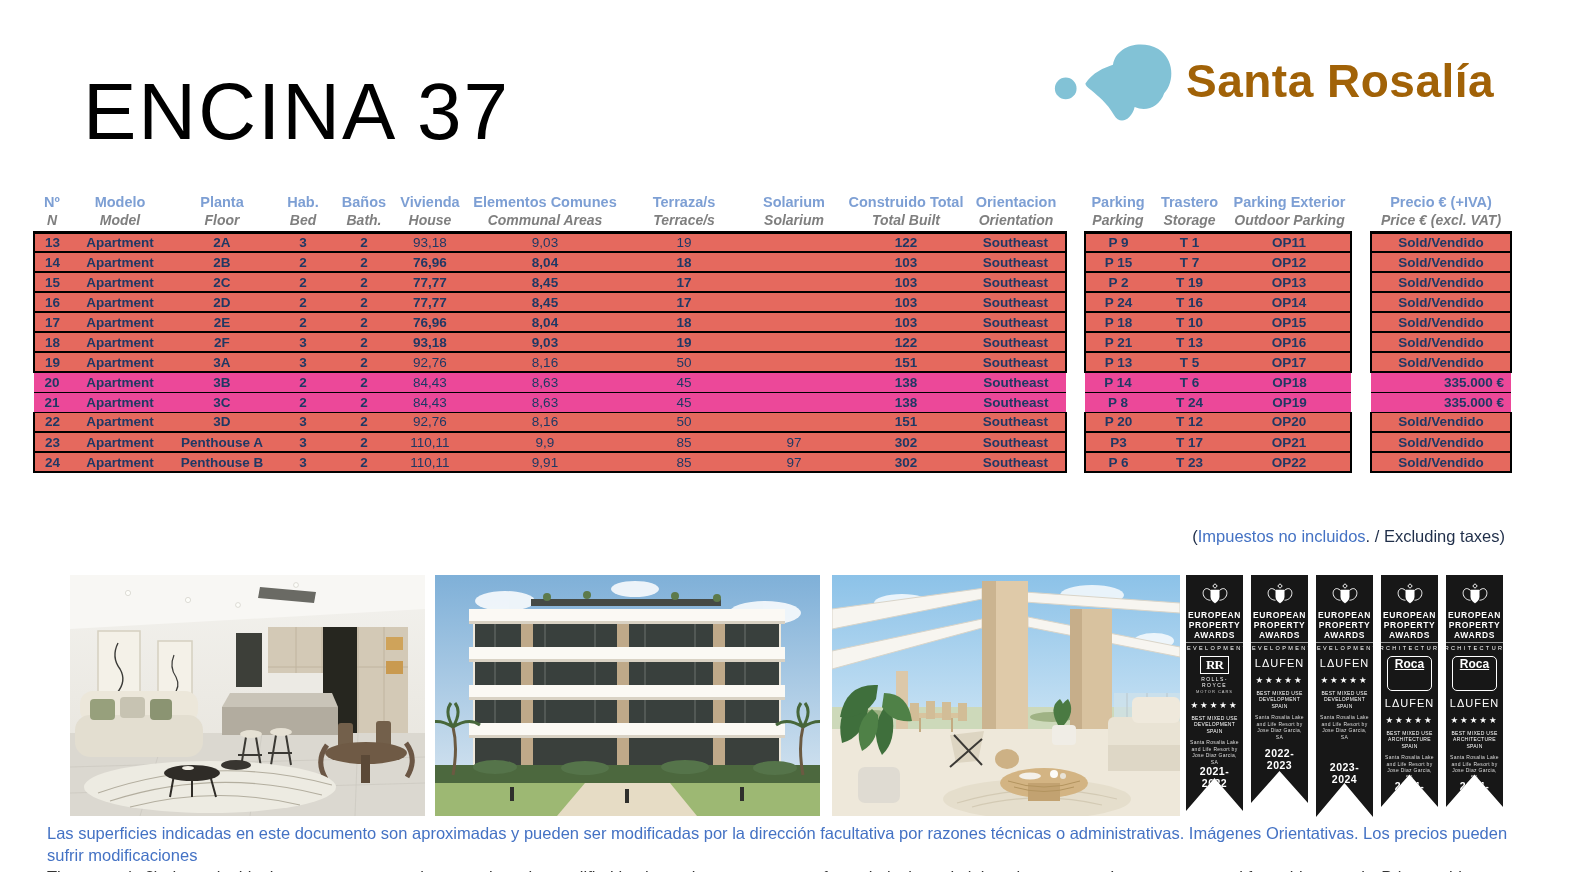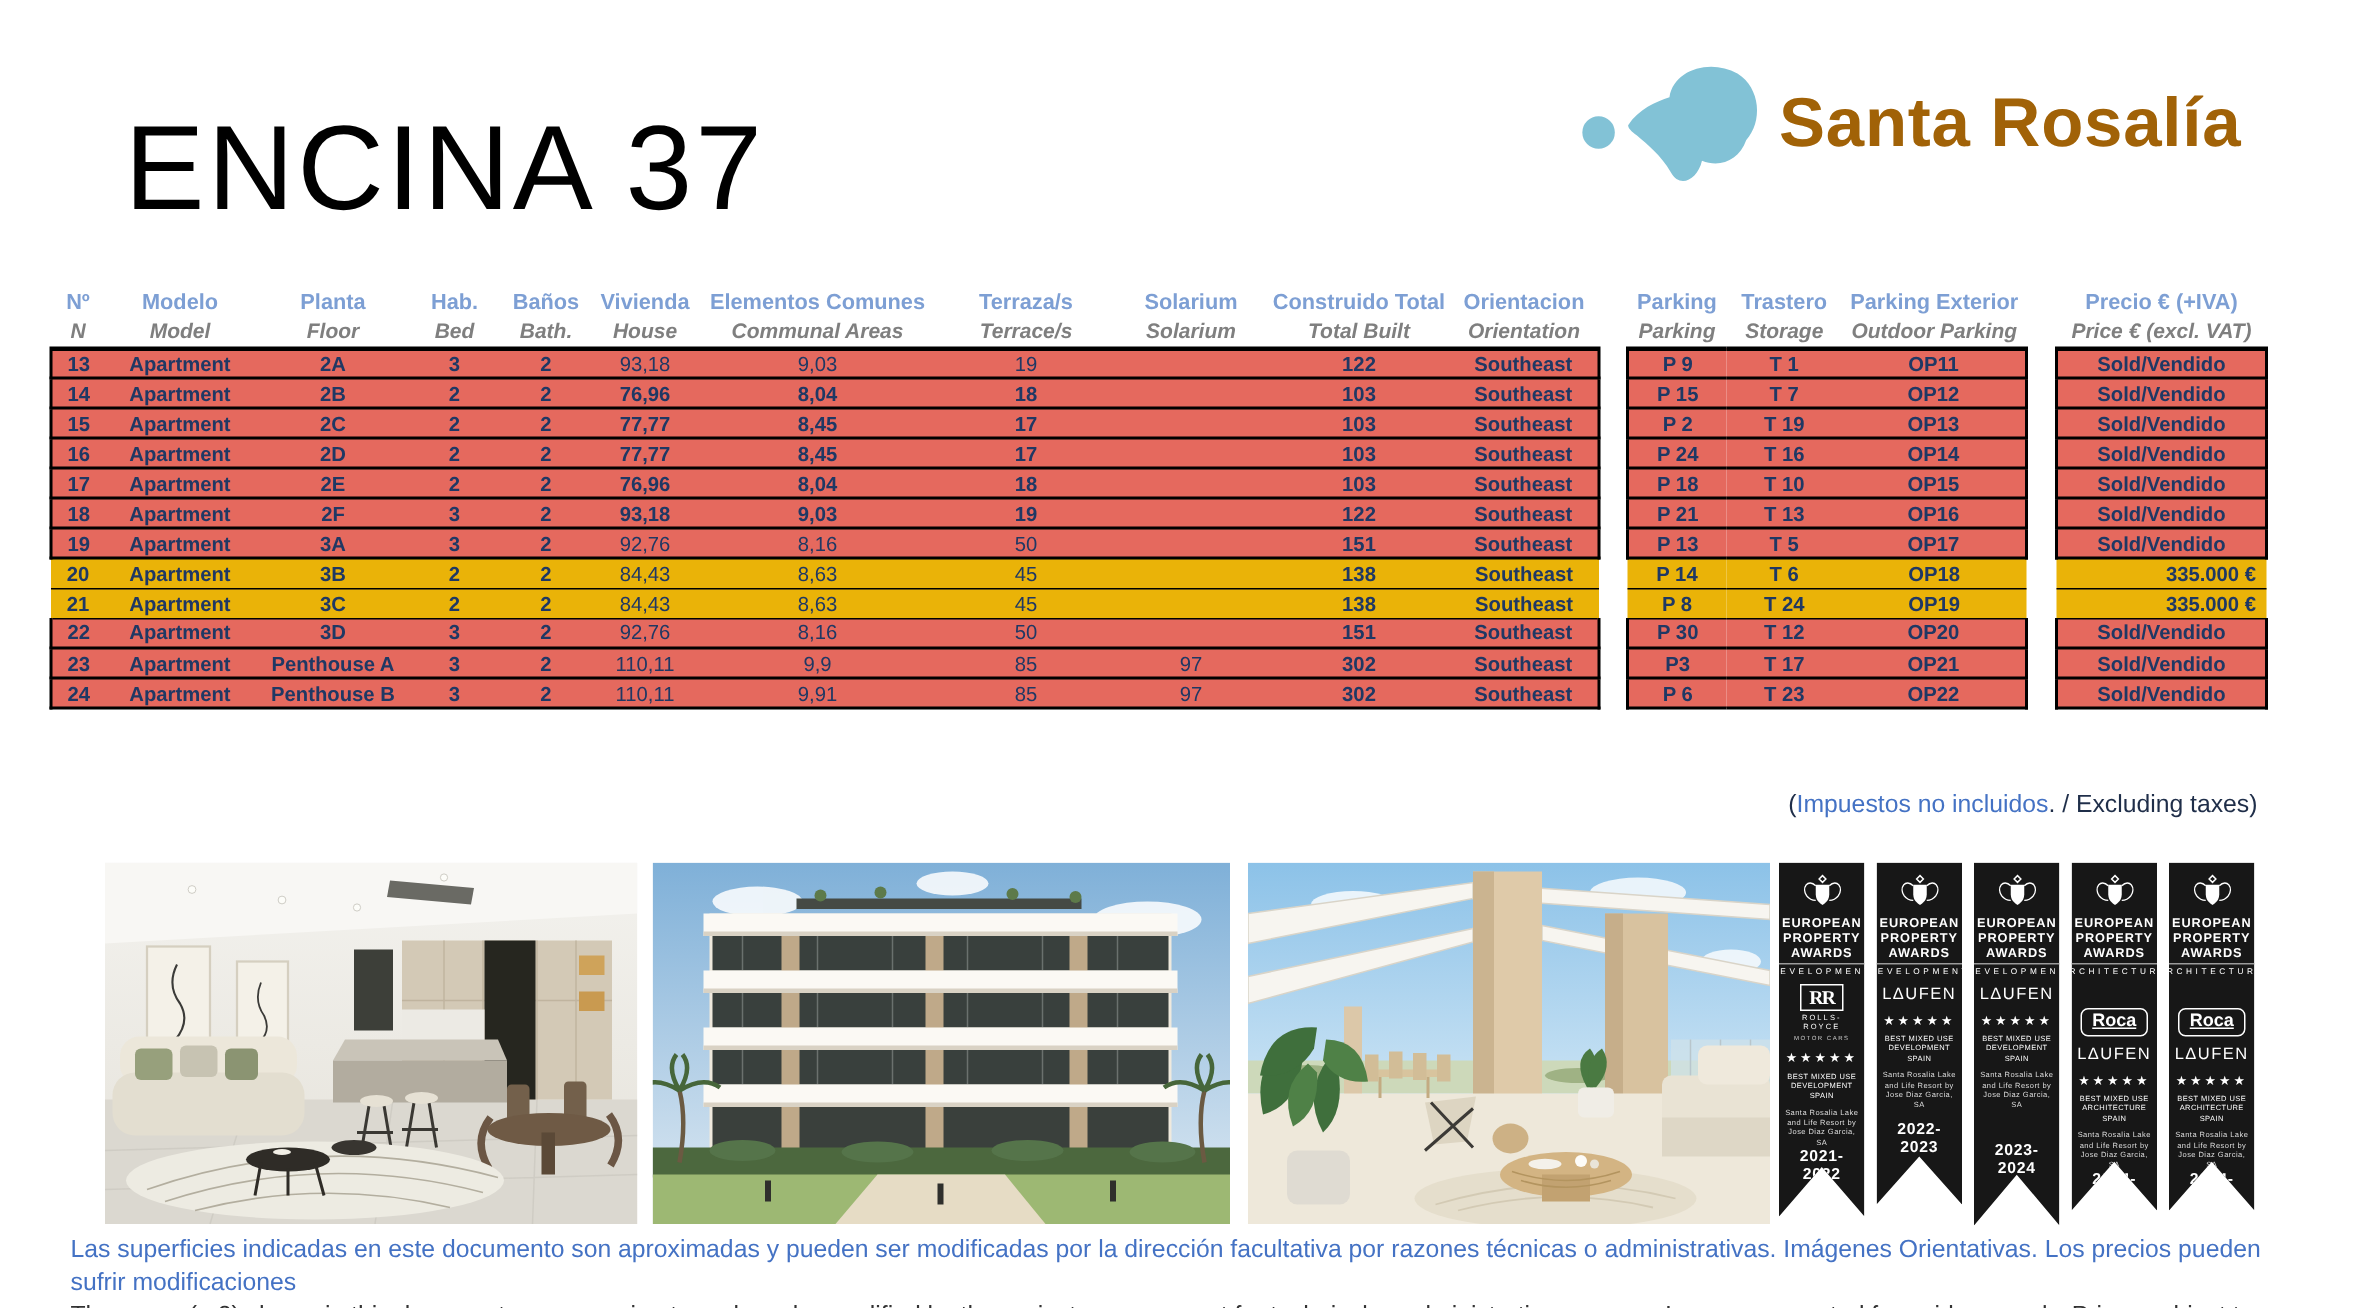--- a/index.html
+++ b/index.html
@@ -28,21 +28,21 @@
      height:22px; vertical-align:bottom; padding:0 1px; white-space:nowrap; }
   thead tr.h-en th { color:#7f7f7f; font-style:italic; font-weight:600; font-size:14px;
      height:22px; vertical-align:bottom; padding:0 1px 3px; white-space:nowrap;
      border-bottom:3px solid #000; }
 
   tbody td { height:20px; text-align:center; font-size:13.5px; font-weight:700;
      color:var(--navy,#1f3864); border-bottom:2px solid #000; padding:0 2px; white-space:nowrap; }
   tbody tr.sold td { background:var(--sold,#e5695e); }
   tbody tr.sold td:first-child { border-left:2px solid #000; }
   tbody tr.sold td:last-child  { border-right:2px solid #000; }
-  tbody tr.avail td { background:#eab308; border-bottom-width:1.5px; }
+  tbody tr.avail td { background:#ec4899; border-bottom-width:1.5px; }
   tbody td.lt { font-weight:400; }
   .t-price tbody tr.avail td { text-align:right; padding-right:7px; }
 
   
   .tax-note { position:absolute; top:527px; right:71px; font-size:16.5px; color:#1f2e49; }
   .tax-note .blue { color:var(--note-blue,#4472c4); }
 
   
   .gallery { position:absolute; left:0; top:575px; width:1576px; height:243px; }
   figure { margin:0; position:absolute; top:0; height:241px; overflow:hidden; }
@@ -60,21 +60,21 @@
   .b1{height:236px}.b2{height:228px}.b3{height:242px}.b4{height:232px}.b5{height:232px}
   .badge .crest { width:30px; height:26px; flex:0 0 auto; }
   .badge .org { font-size:8.5px; font-weight:700; line-height:1.15; letter-spacing:0.6px; margin-top:3px; }
   .badge .cat { font-size:5.5px; letter-spacing:2.4px; margin-top:2px; border-top:1px solid #9a9a9a;
      padding-top:1.5px; }
   .badge .rr-mono { font-family:Liberation Serif, serif; font-size:13px; font-weight:700;
      border:1px solid #fff; padding:0 5px; margin-top:5px; letter-spacing:-1px; }
   .badge .rr-line { font-size:5px; letter-spacing:1.4px; margin-top:2px; }
   .badge .rr-line2 { font-size:4px; letter-spacing:1px; color:#cfcfcf; margin-top:1px; }
   .badge .roca { font-size:12px; font-weight:700; border:1.5px solid #fff; border-radius:5px;
-     padding:0 7px 3px; margin-top:21px; text-decoration:underline; }
+     padding:0 7px 19px; margin-top:5px; text-decoration:underline; }
   .badge .laufen { font-size:11px; letter-spacing:1px; font-weight:400; margin-top:6px; }
   .badge .stars { font-size:8.5px; letter-spacing:2px; margin-top:6px; }
   .badge .tiny { font-size:5px; line-height:1.3; margin-top:5px; letter-spacing:0.3px; }
   .badge .recipient { color:#dedede; }
   .badge .years { font-size:10.5px; font-weight:700; letter-spacing:0.5px;
      margin-top:auto; margin-bottom:32px; }
 
   
   .footer { position:absolute; left:47px; top:822px; width:1500px; font-size:16.5px; line-height:22px; }
   .footer .es { color:var(--note-blue,#4472c4); }
@@ -359,21 +359,21 @@
             <td>P 14</td>
             <td>T 6</td>
             <td>OP18</td>
           </tr>
           <tr class="avail">
             <td>P 8</td>
             <td>T 24</td>
             <td>OP19</td>
           </tr>
           <tr class="sold">
-            <td>P 30</td>
+            <td>P 20</td>
             <td>T 12</td>
             <td>OP20</td>
           </tr>
           <tr class="sold">
             <td>P3</td>
             <td>T 17</td>
             <td>OP21</td>
           </tr>
           <tr class="sold">
             <td>P 6</td>

